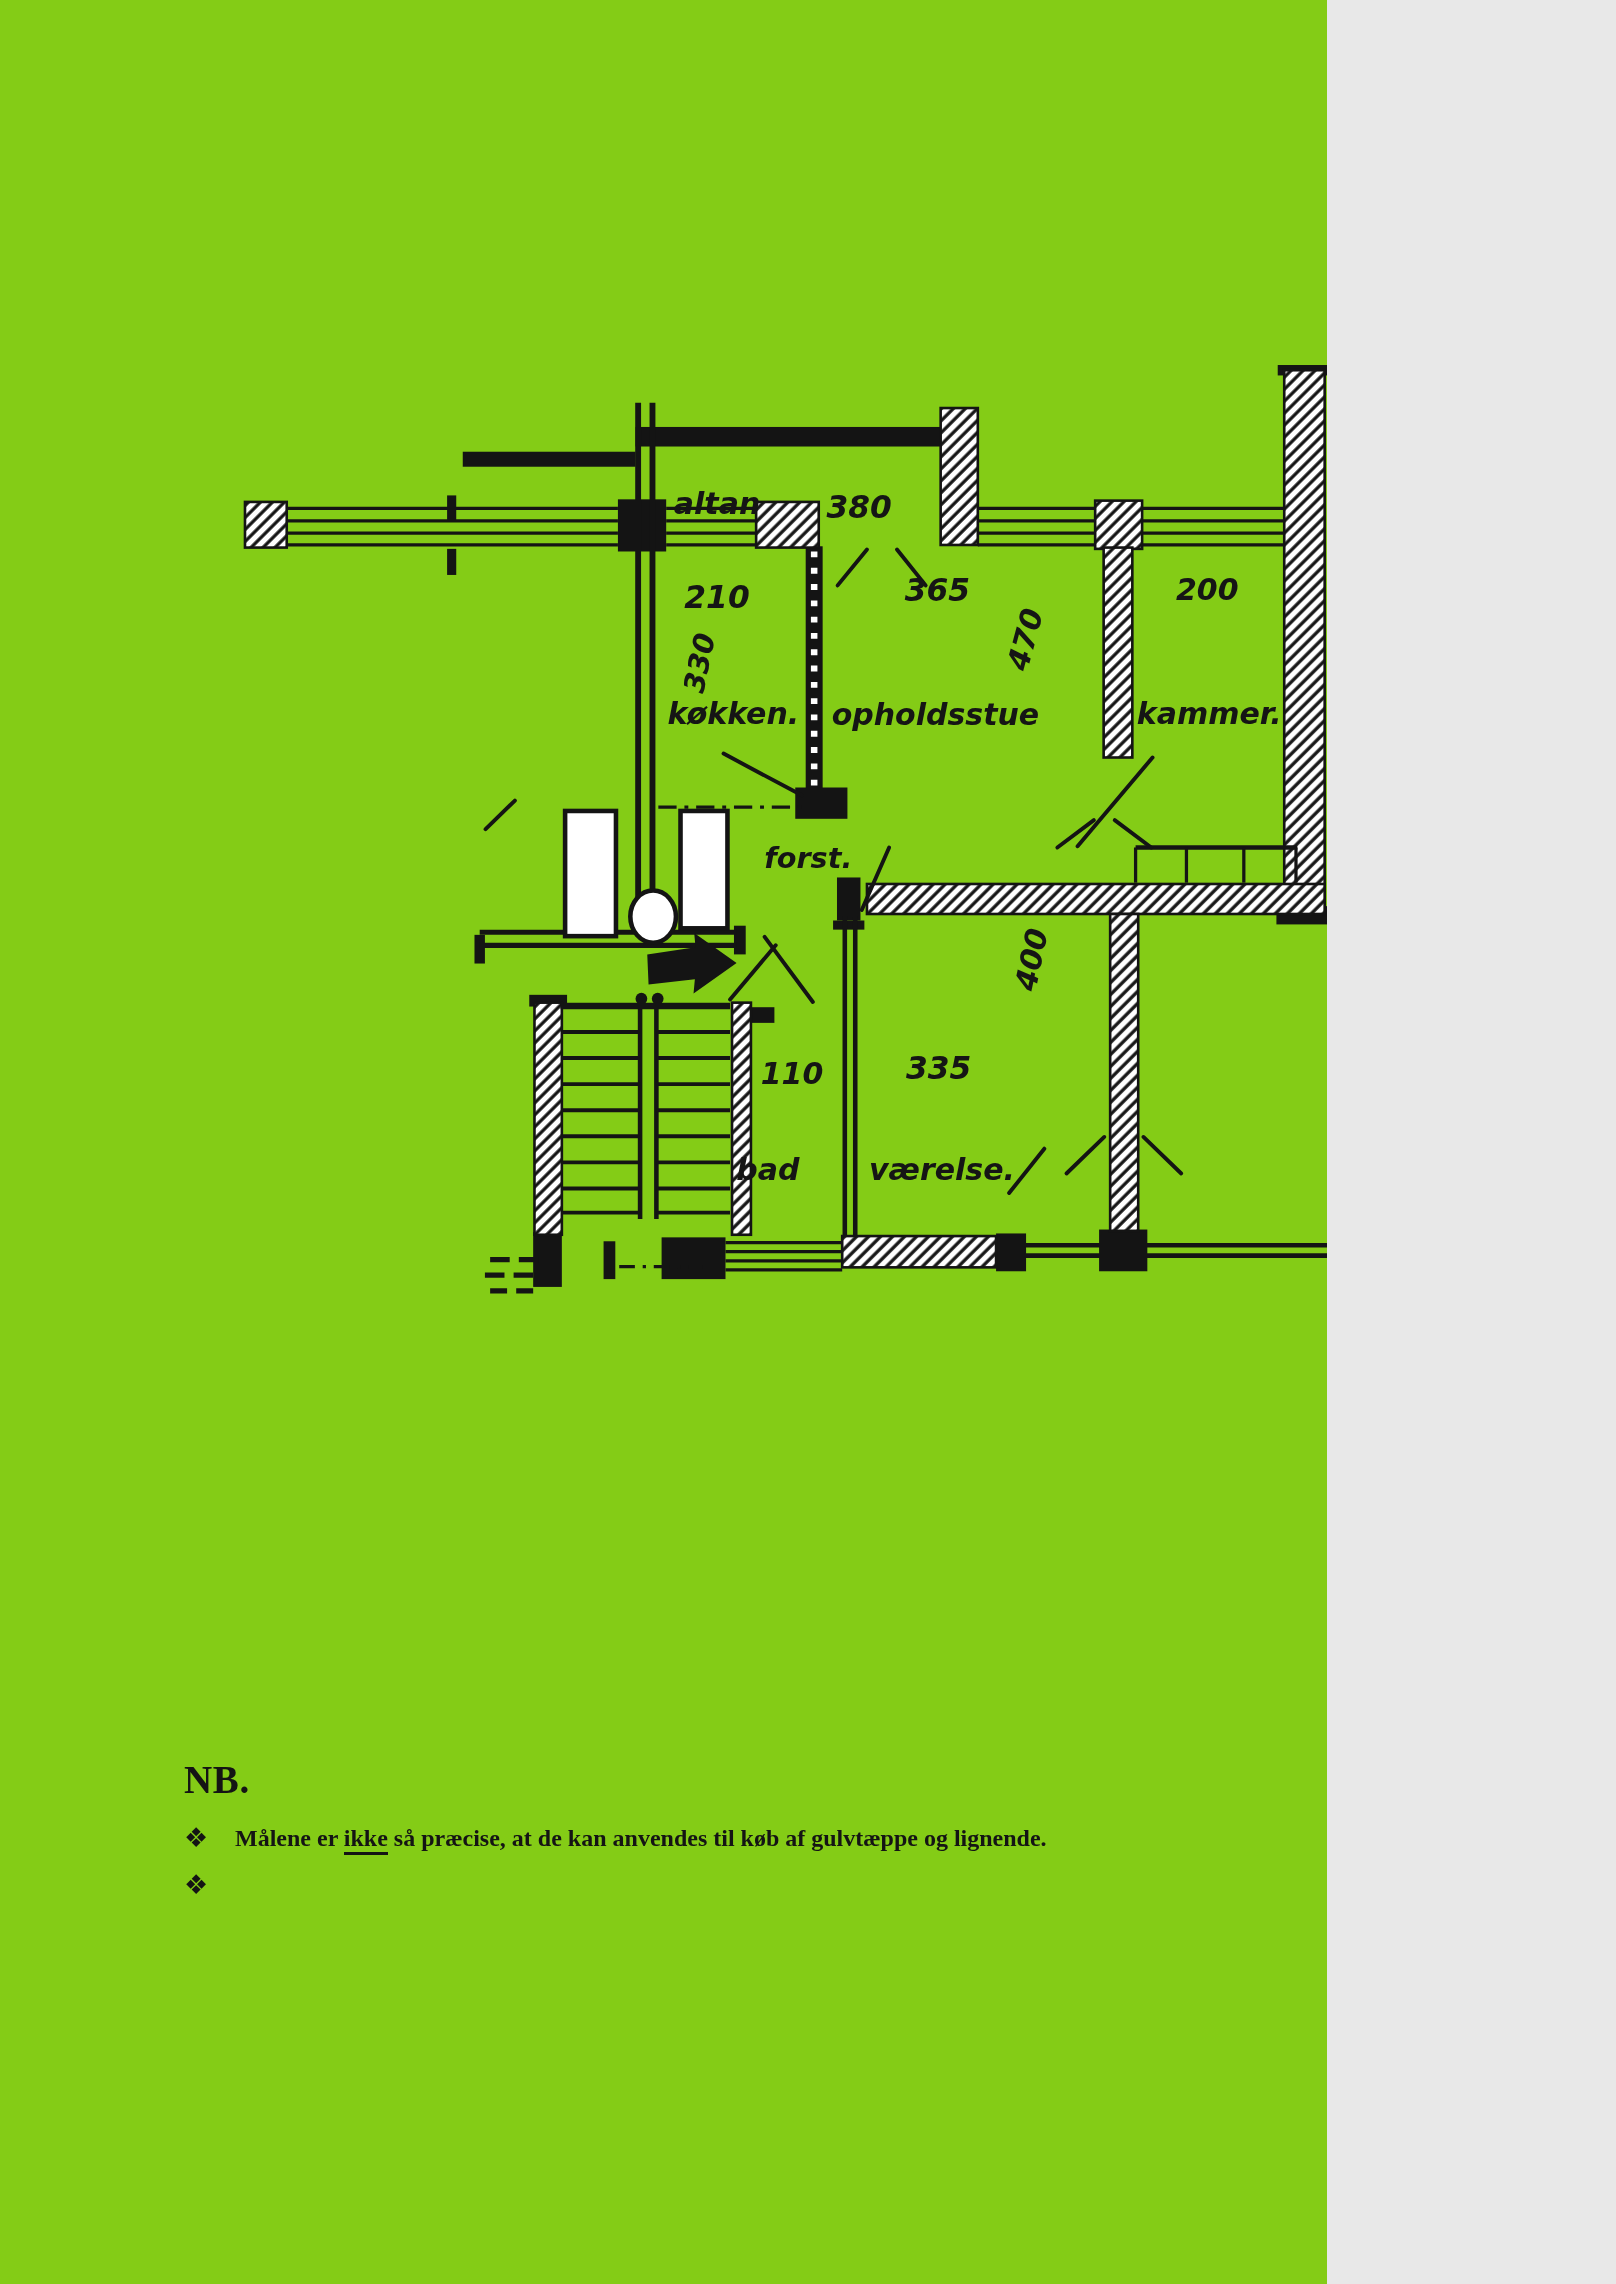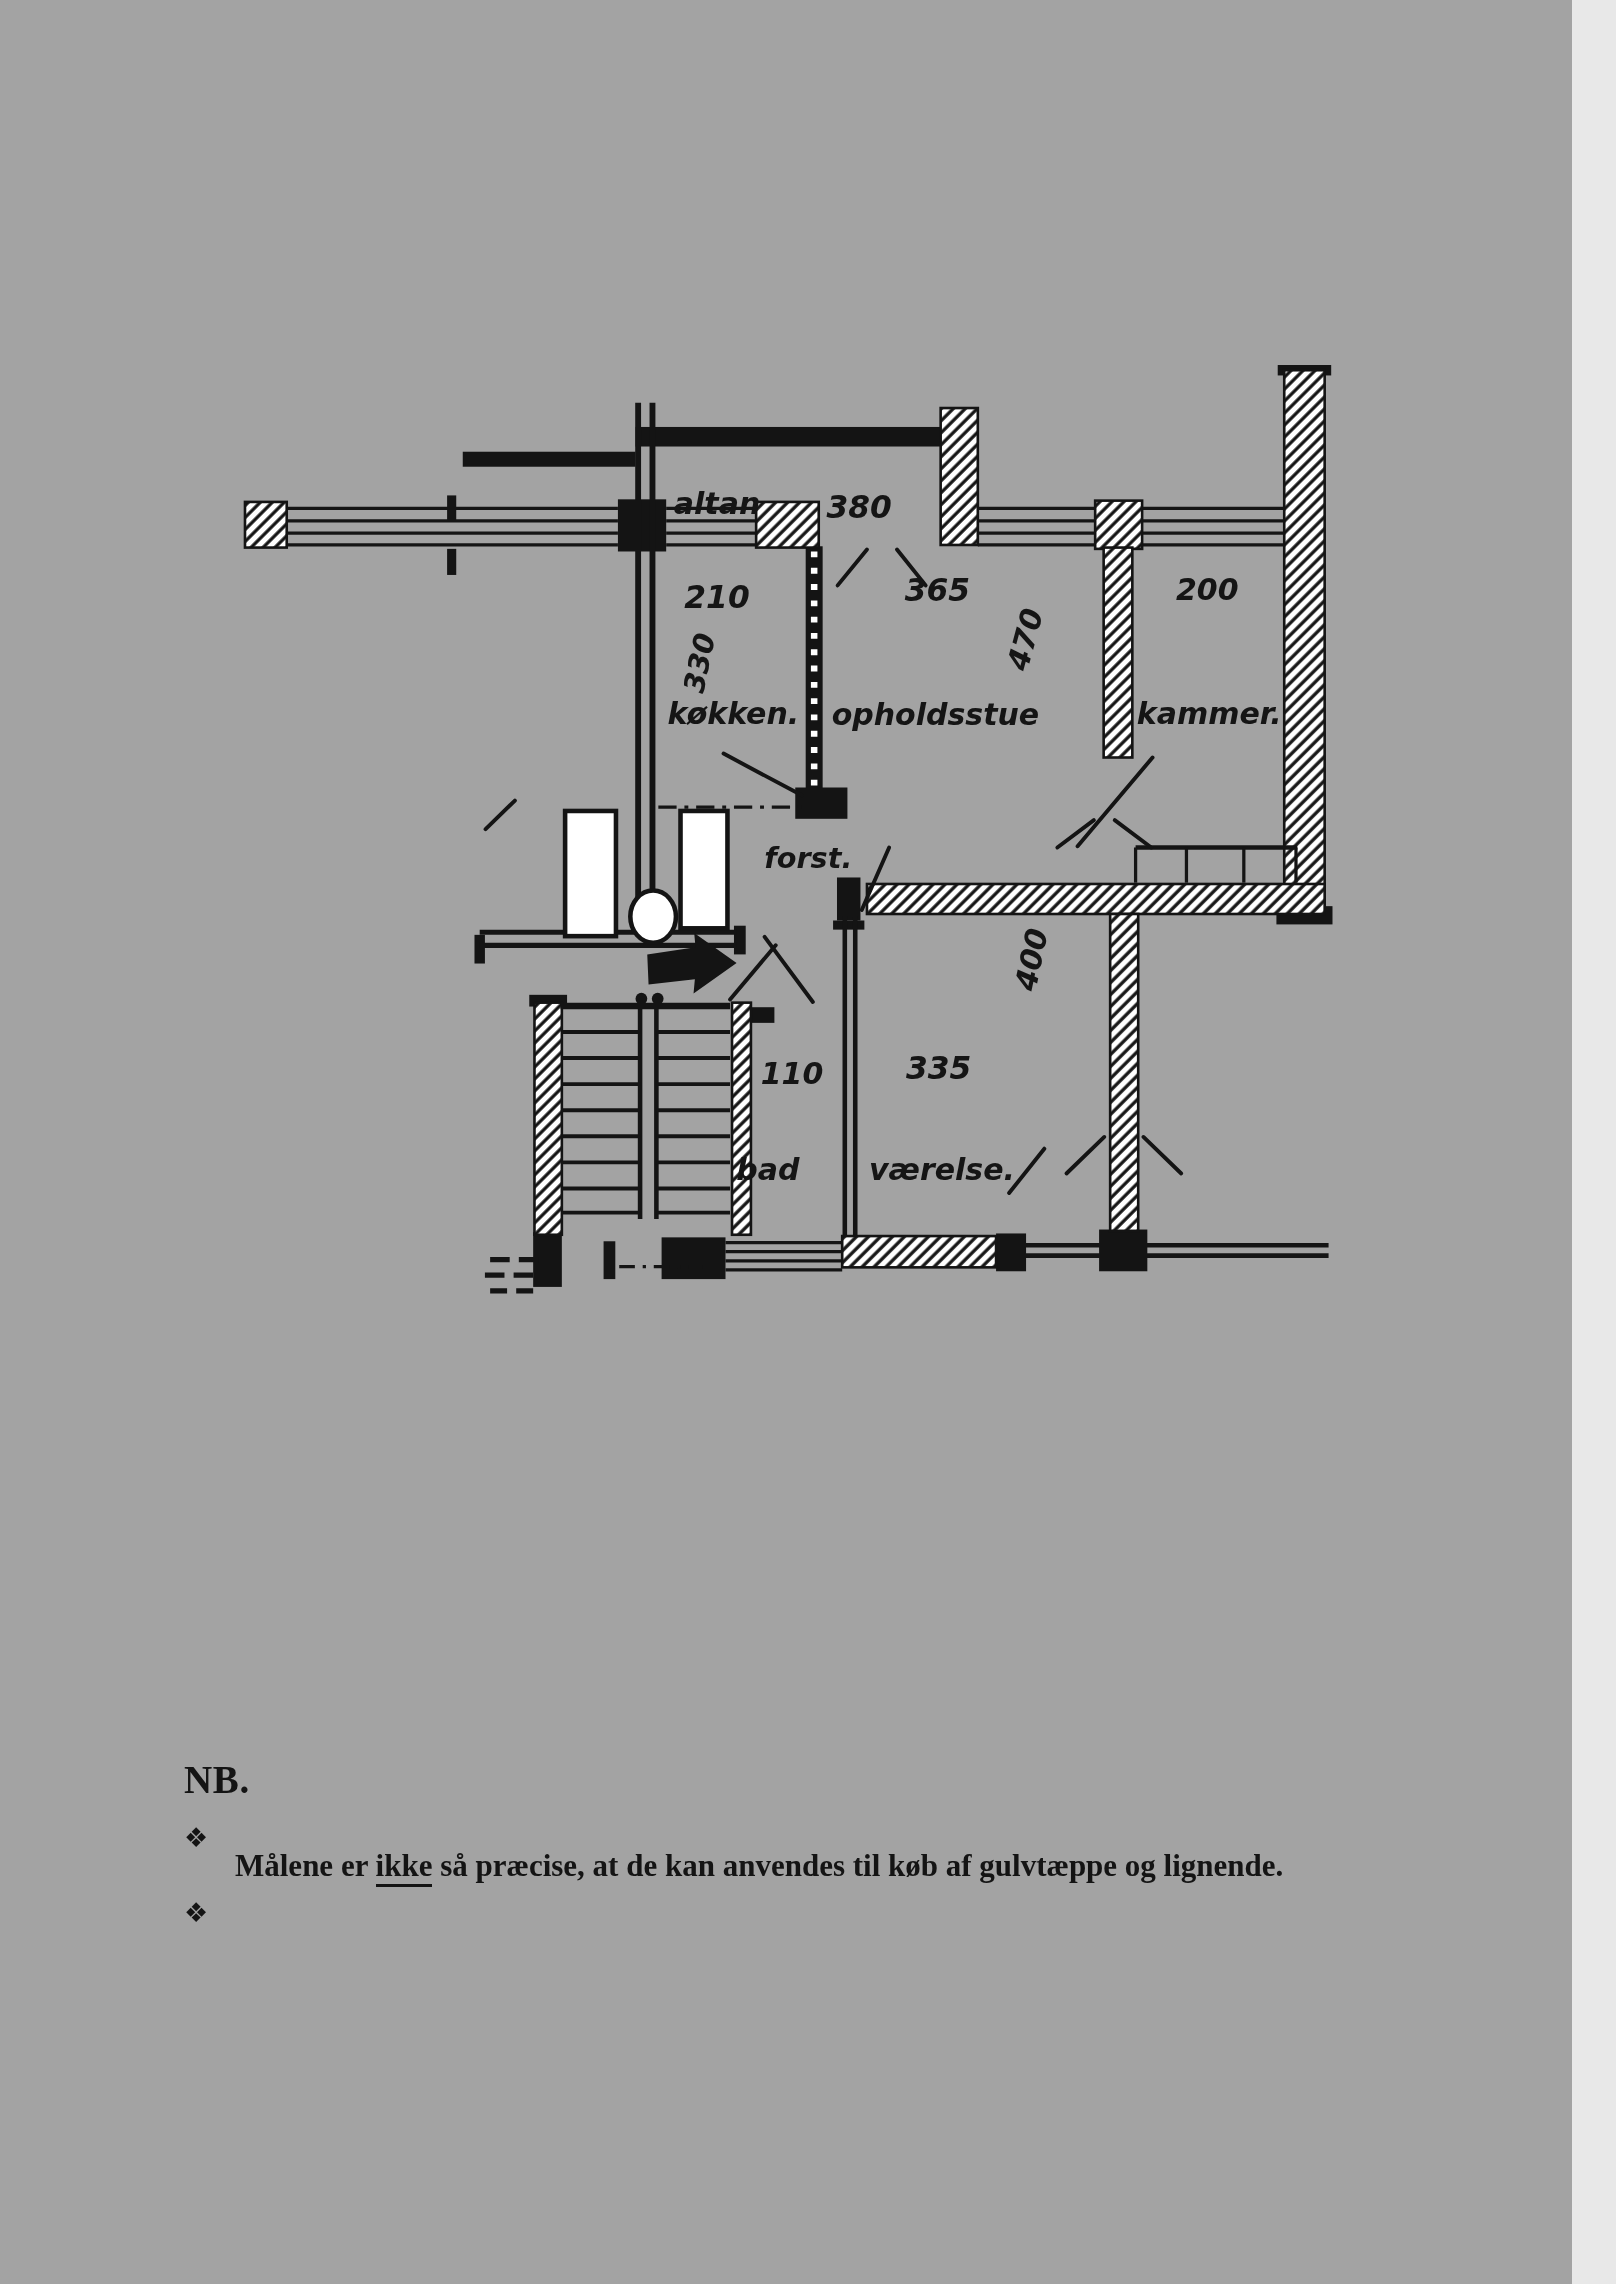--- a/index.html
+++ b/index.html
@@ -1,36 +1,36 @@
 <!DOCTYPE html>
 <html style="font-size:10.4px"><head>
 <meta charset="utf-8">
 <style>
   html,body { margin:0; padding:0; background:#e8e8e8; }
   .page {
     position:relative;
-    width:1572px; height:2284px;
-    background:#a3a3a3;
+    width:1327px; height:2284px;
+    background:#84cc16;
     font-family:"Liberation Serif", serif;
     color:#141414;
     overflow:hidden;
   }
   .plan-wrap { position:absolute; left:215px; top:365px; width:1154px; height:978px; }
   svg text.hand {
     font-family:"DejaVu Sans", sans-serif;
     font-style:italic;
     font-weight:bold;
     fill:#151515;
   }
   .notes { position:absolute; left:184px; top:1757px; width:1238px; }
   .nb-heading { font-size:39px; font-weight:bold; letter-spacing:0.7px; }
   .nb-list { margin-top:17px; }
   .nb-item { display:flex; align-items:flex-start; margin-bottom:9px; }
   .nb-bullet { font-family:"DejaVu Sans", sans-serif; font-size:27px; line-height:38px; width:51px; flex:0 0 51px; }
-  .nb-text { font-size:31px; font-weight:bold; line-height:38px;margin-top:28px; }
+  .nb-text { font-size:24px; font-weight:bold; line-height:38px; }
   .nb-emph { border-bottom:3.3px solid #141414; padding-bottom:0.7px; }
 </style>
 </head>
 <body>
 
 <div class="page">
 
   <div class="plan-wrap">
     <svg width="1154" height="978" viewBox="0 0 1770 1500" xmlns="http://www.w3.org/2000/svg">
       <defs>

